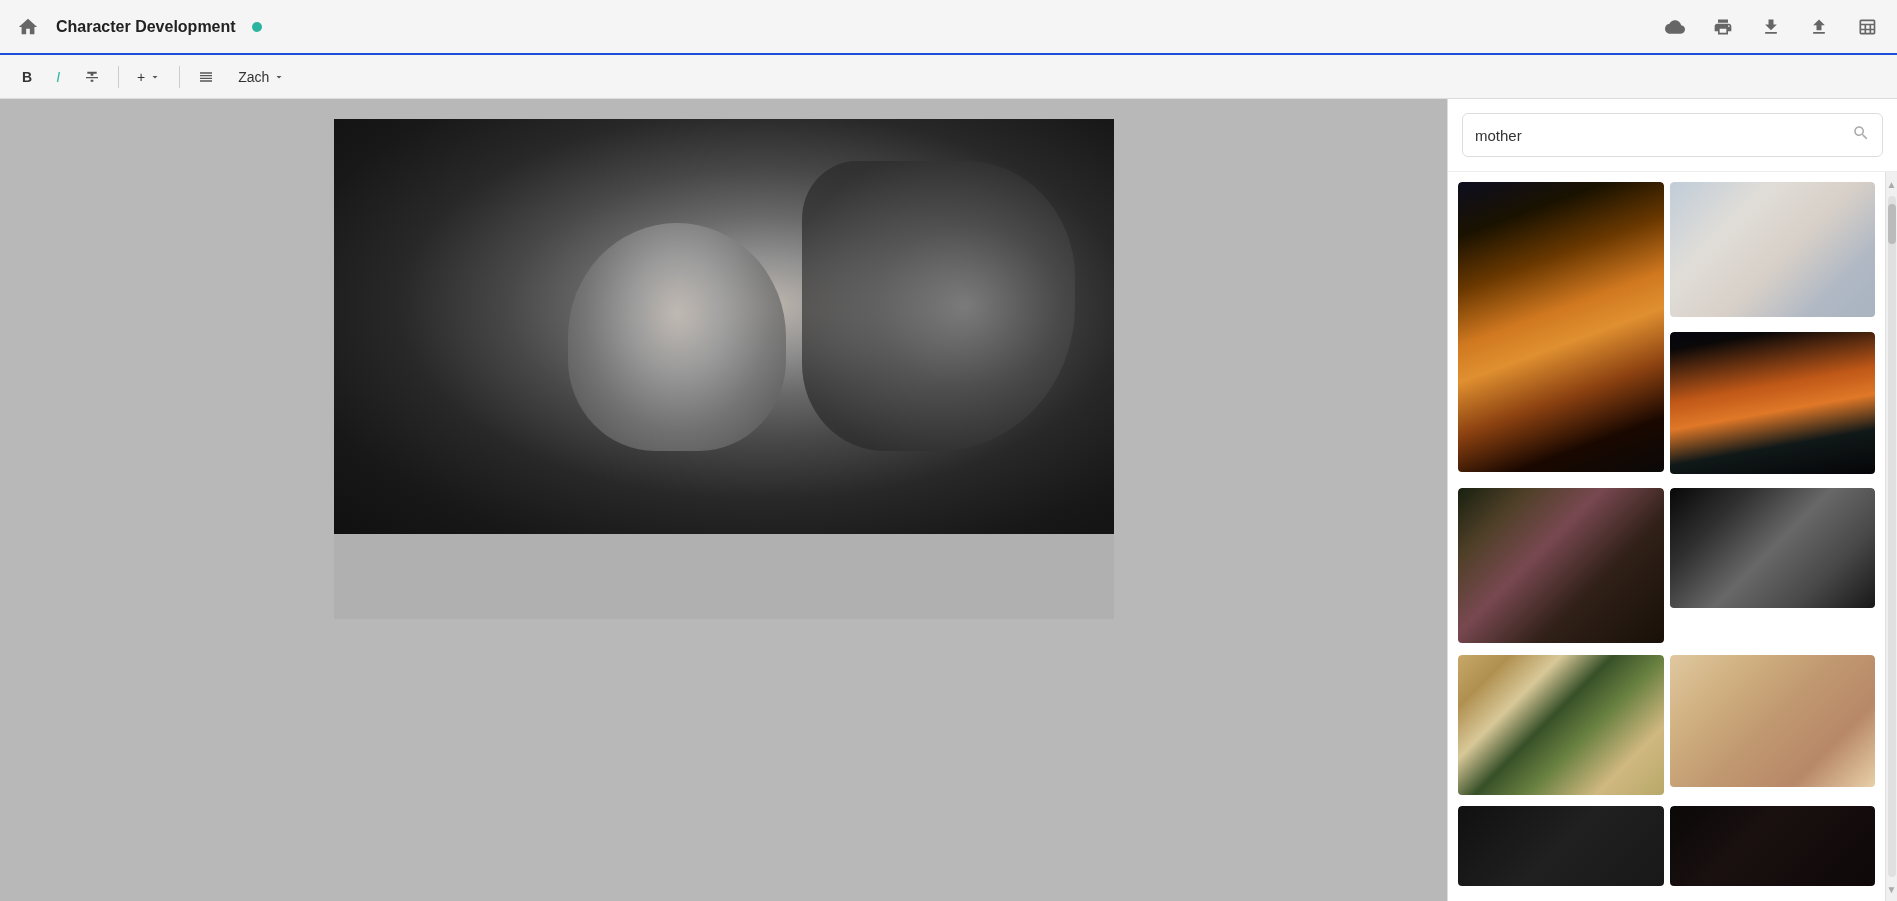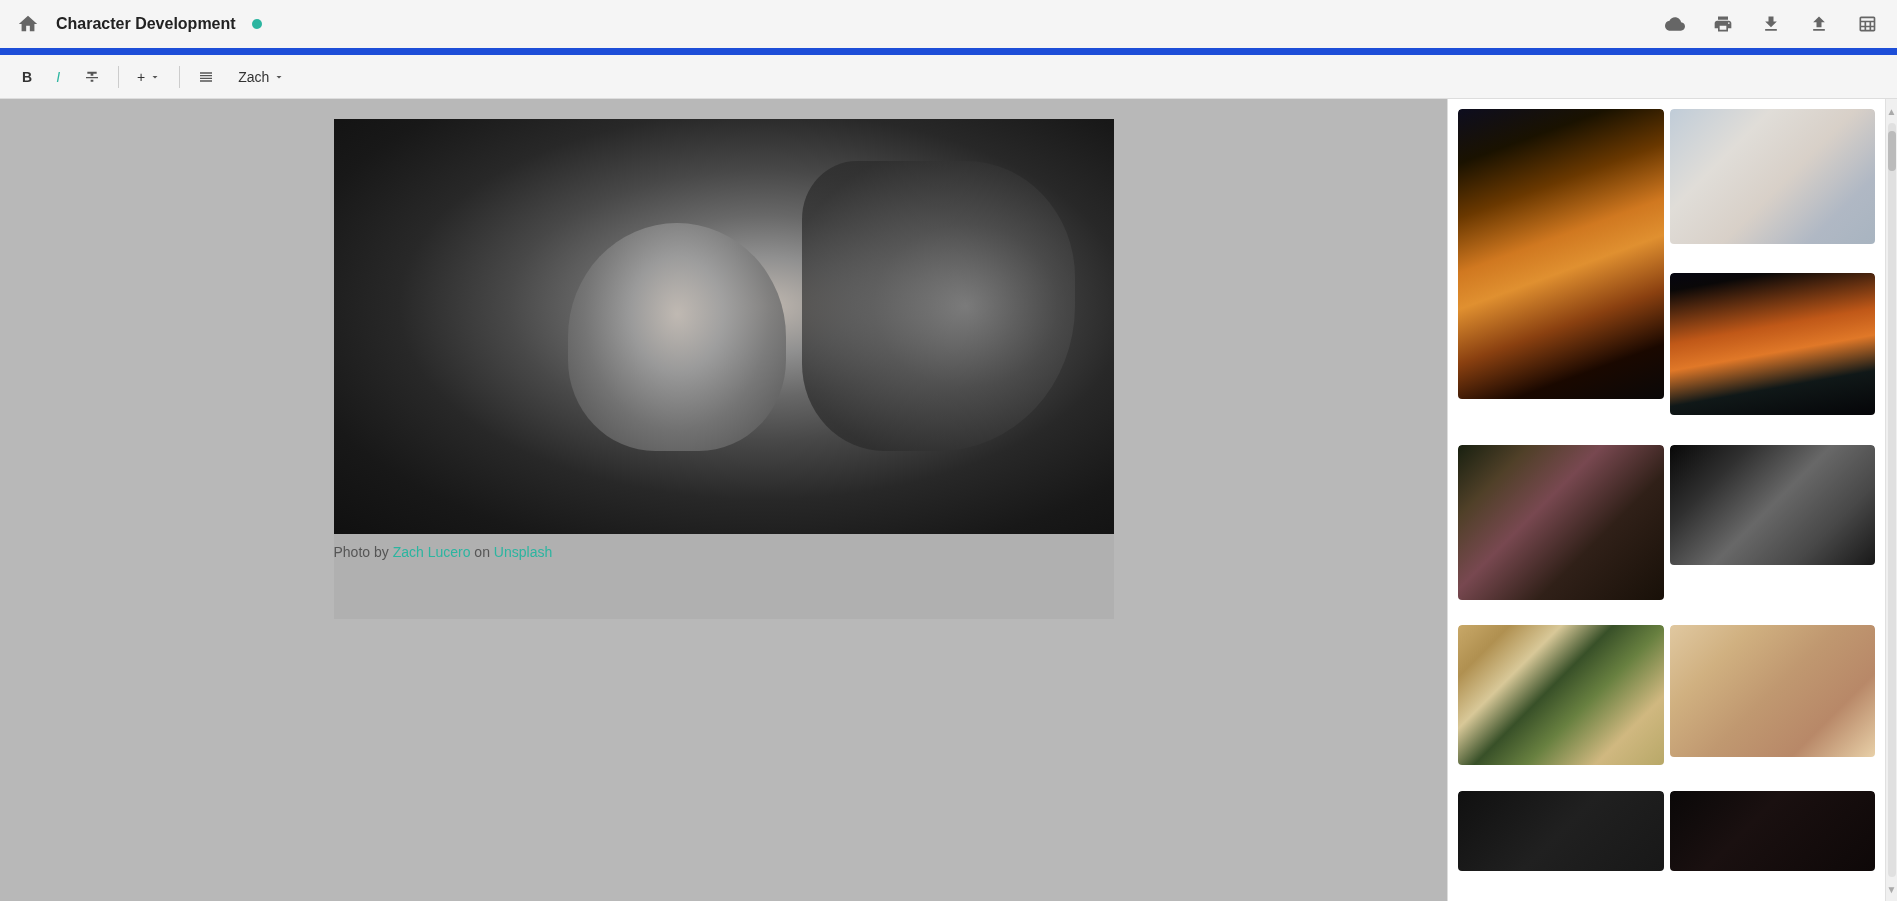--- a/index.html
+++ b/index.html
@@ -1,20 +1,20 @@
 <!DOCTYPE html>
 <html><head>
   <meta charset="utf-8">
   <style>
     * { box-sizing: border-box; margin: 0; padding: 0; }
     body { font-family: -apple-system, BlinkMacSystemFont, 'Segoe UI', sans-serif; background: #c8c8c8; display: flex; flex-direction: column; height: 901px; overflow: hidden; }
 
     
     .toolbar-top {
-      display: flex; align-items: center; background: #f5f5f5; border-bottom: 7px solid #1d4ed8;
+      display: flex; align-items: center; background: #f5f5f5; border-bottom: 2px solid #1d4ed8;
       height: 55px; padding: 0 12px; gap: 12px; flex-shrink: 0;
     }
     .toolbar-top .home-icon { width: 32px; height: 32px; display: flex; align-items: center; justify-content: center; cursor: pointer; }
     .toolbar-top .title { font-weight: 700; font-size: 16px; color: #222; }
     .toolbar-top .dot { width: 10px; height: 10px; border-radius: 50%; background: #2bb5a0; margin-left: 4px; }
     .toolbar-top .spacer { flex: 1; }
     .toolbar-icon { width: 36px; height: 36px; display: flex; align-items: center; justify-content: center; cursor: pointer; color: #555; font-size: 16px; border-radius: 4px; }
 
     
     .toolbar-format {
@@ -178,28 +178,35 @@
 
             <div style="position:absolute;left:30%;top:25%;width:28%;height:55%;
               background:radial-gradient(ellipse at 50% 40%, #c8c0b8 0%, #a0a0a0 30%, #787878 60%, #505050 100%);
               border-radius:50% 50% 40% 40%;opacity:0.85;"></div>
 
             <div style="position:absolute;right:5%;top:10%;width:35%;height:70%;
               background:radial-gradient(ellipse at 60% 50%, #888 0%, #505050 40%, #2a2a2a 80%);
               border-radius:20% 40% 50% 30%;opacity:0.7;"></div>
           </div>
         </div>
-        <div class="photo-credit">
-          <span>Photo by </span><a href="#">Zach Lucero</a><span> on </span><a href="#">Unsplash</a>
-        </div>
       </div>
     </div>
   </div>
 
   <div class="image-panel">
+    <div class="panel-search">
+      <div class="search-box">
+        <input type="text" value="mother" style="">
+        <span class="search-icon">
+          <svg width="18" height="18" viewBox="0 0 24 24" fill="#aaa">
+              <path d="M15.5 14h-.79l-.28-.27C15.41 12.59 16 11.11 16 9.5 16 5.91 13.09 3 9.5 3S3 5.91 3 9.5 5.91 16 9.5 16c1.61 0 3.09-.59 4.23-1.57l.27.28v.79l5 4.99L20.49 19l-4.99-5zm-6 0C7.01 14 5 11.99 5 9.5S7.01 5 9.5 5 14 7.01 14 9.5 11.99 14 9.5 14z"></path>
+            </svg>
+        </span>
+      </div>
+    </div>
 
     <div style="display:flex;flex:1;overflow:hidden;">
       <div class="panel-results">
 
         <div class="photo-thumb" style="grid-row: span 2;">
           <div class="thumb-img thumb-tall" style="background: linear-gradient(160deg, #0d0d1f 0%, #1a1200 15%, #6a3800 30%, #d07820 45%, #e09030 55%, #8a4010 70%, #1a0800 85%, #0a0808 100%); border-radius: 4px;"></div>
         </div>
 
         <div class="photo-thumb">
           <div class="thumb-img" style="height:135px;background: linear-gradient(135deg, #c0ccd8 0%, #e0ddd8 30%, #d8d0c8 55%, #b0b8c4 80%, #a8b4c0 100%); border-radius: 4px;"></div>

